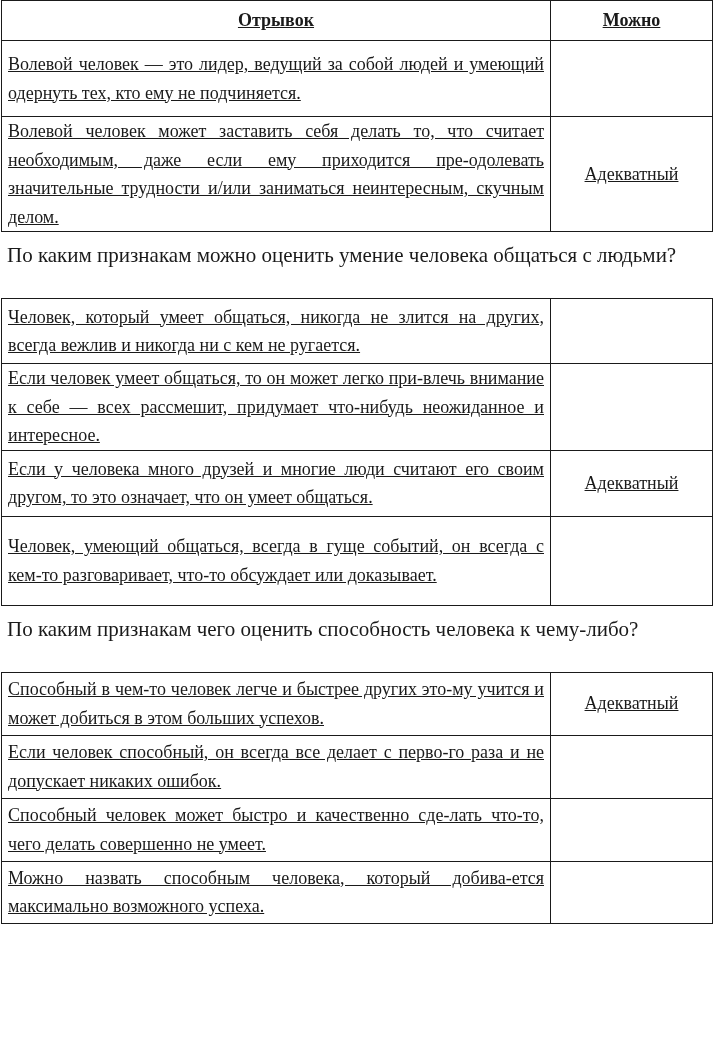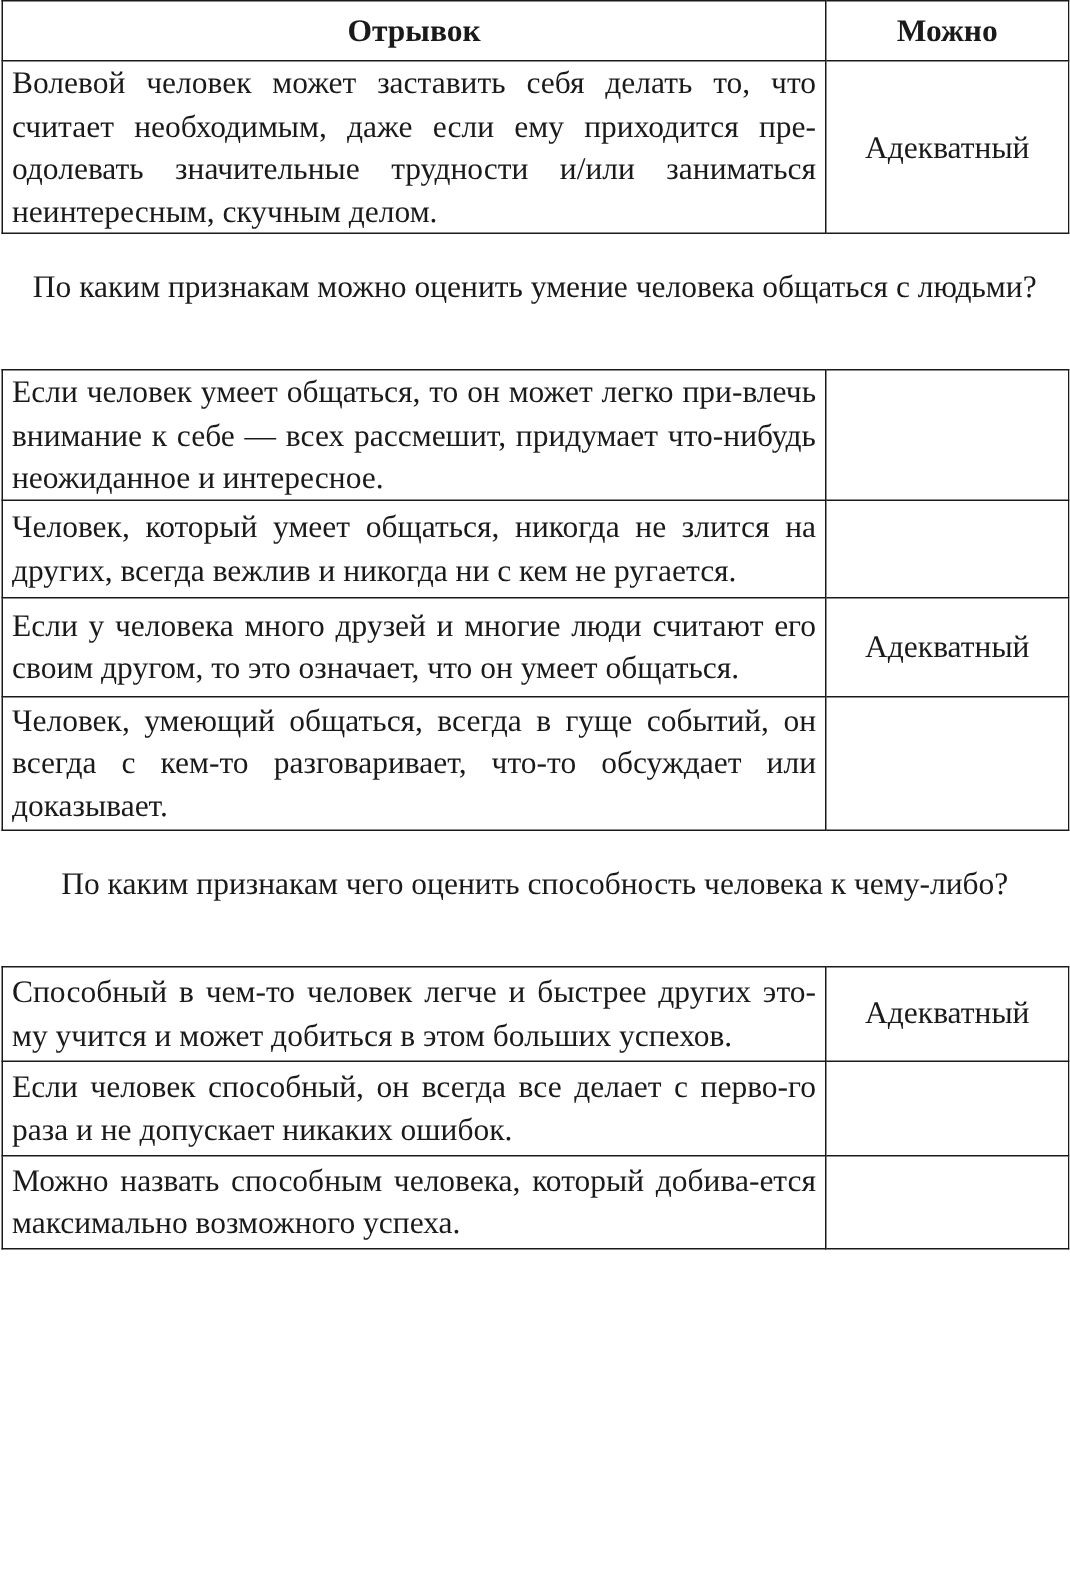--- a/index.html
+++ b/index.html
@@ -21,22 +21,23 @@
   table.grid {
     border-collapse: collapse;
     width: 711px;
     margin-left: 1px;
     table-layout: fixed;
   }
   table.grid td, table.grid th {
     border: 1.5px solid #1a1a1a;
     padding: 0 6px;
     vertical-align: middle;
-    font-size: 21px;
+    font-size: 18px;
     line-height: 28.5px;
+    text-decoration: underline;
   }
   table.grid col.c1 { width: 549px; }
   table.grid col.c2 { width: 162px; }
   th {
     font-weight: bold;
     text-align: center;
     height: 39px;
     font-size: 20px;
   }
   td.text {
@@ -47,62 +48,65 @@
   }
   td.score {
     text-align: center;
     padding: 0;
   }
   .question {
     font-size: 21px;
     line-height: 28.5px;
     padding: 9px 7px 9px 7px;
     height: 48px;
-    margin: 12px;
-    text-align: center;
+    margin: 0;
   }
   .t1 td.text { height: auto; }
 </style>
 </head>
 <body>
 
 <div class="page">
 
   <table class="grid t1">
     <colgroup>
         <col class="c1">
         <col class="c2">
       </colgroup>
     <thead>
       <tr>
         <th>Отрывок</th>
         <th>Можно</th>
       </tr>
     </thead>
     <tbody>
+      <tr style="height:76px">
+        <td class="text">Волевой человек — это лидер, ведущий за собой людей и умеющий одернуть тех, кто ему не подчиняется.</td>
+        <td class="score"></td>
+      </tr>
       <tr style="height:100px">
         <td class="text">Волевой человек может заставить себя делать то, что считает необходимым, даже если ему приходится пре-одолевать значительные трудности и/или заниматься неинтересным, скучным делом.</td>
         <td class="score">Адекватный</td>
       </tr>
     </tbody>
   </table>
 
   <p class="question">По каким признакам можно оценить умение человека общаться с людьми?</p>
   <table class="grid">
     <colgroup>
         <col class="c1">
         <col class="c2">
       </colgroup>
     <tbody>
+      <tr style="height:65px">
+        <td class="text">Человек, который умеет общаться, никогда не злится на других, всегда вежлив и никогда ни с кем не ругается.</td>
+        <td class="score"></td>
+      </tr>
       <tr style="height:86px">
         <td class="text">Если человек умеет общаться, то он может легко при-влечь внимание к себе — всех рассмешит, придумает что-нибудь неожиданное и интересное.</td>
-        <td class="score"></td>
-      </tr>
-      <tr style="height:65px">
-        <td class="text">Человек, который умеет общаться, никогда не злится на других, всегда вежлив и никогда ни с кем не ругается.</td>
         <td class="score"></td>
       </tr>
       <tr style="height:66px">
         <td class="text">Если у человека много друзей и многие люди считают его своим другом, то это означает, что он умеет общаться.</td>
         <td class="score">Адекватный</td>
       </tr>
       <tr style="height:89px">
         <td class="text">Человек, умеющий общаться, всегда в гуще событий, он всегда с кем-то разговаривает, что-то обсуждает или доказывает.</td>
         <td class="score"></td>
       </tr>
@@ -117,20 +121,24 @@
       </colgroup>
     <tbody>
       <tr style="height:63px">
         <td class="text">Способный в чем-то человек легче и быстрее других это-му учится и может добиться в этом больших успехов.</td>
         <td class="score">Адекватный</td>
       </tr>
       <tr style="height:63px">
         <td class="text">Если человек способный, он всегда все делает с перво-го раза и не допускает никаких ошибок.</td>
         <td class="score"></td>
       </tr>
+      <tr style="height:63px">
+        <td class="text">Способный человек может быстро и качественно сде-лать что-то, чего делать совершенно не умеет.</td>
+        <td class="score"></td>
+      </tr>
       <tr style="height:62px">
         <td class="text">Можно назвать способным человека, который добива-ется максимально возможного успеха.</td>
         <td class="score"></td>
       </tr>
     </tbody>
   </table>
 
 </div>
 
 </body></html>

